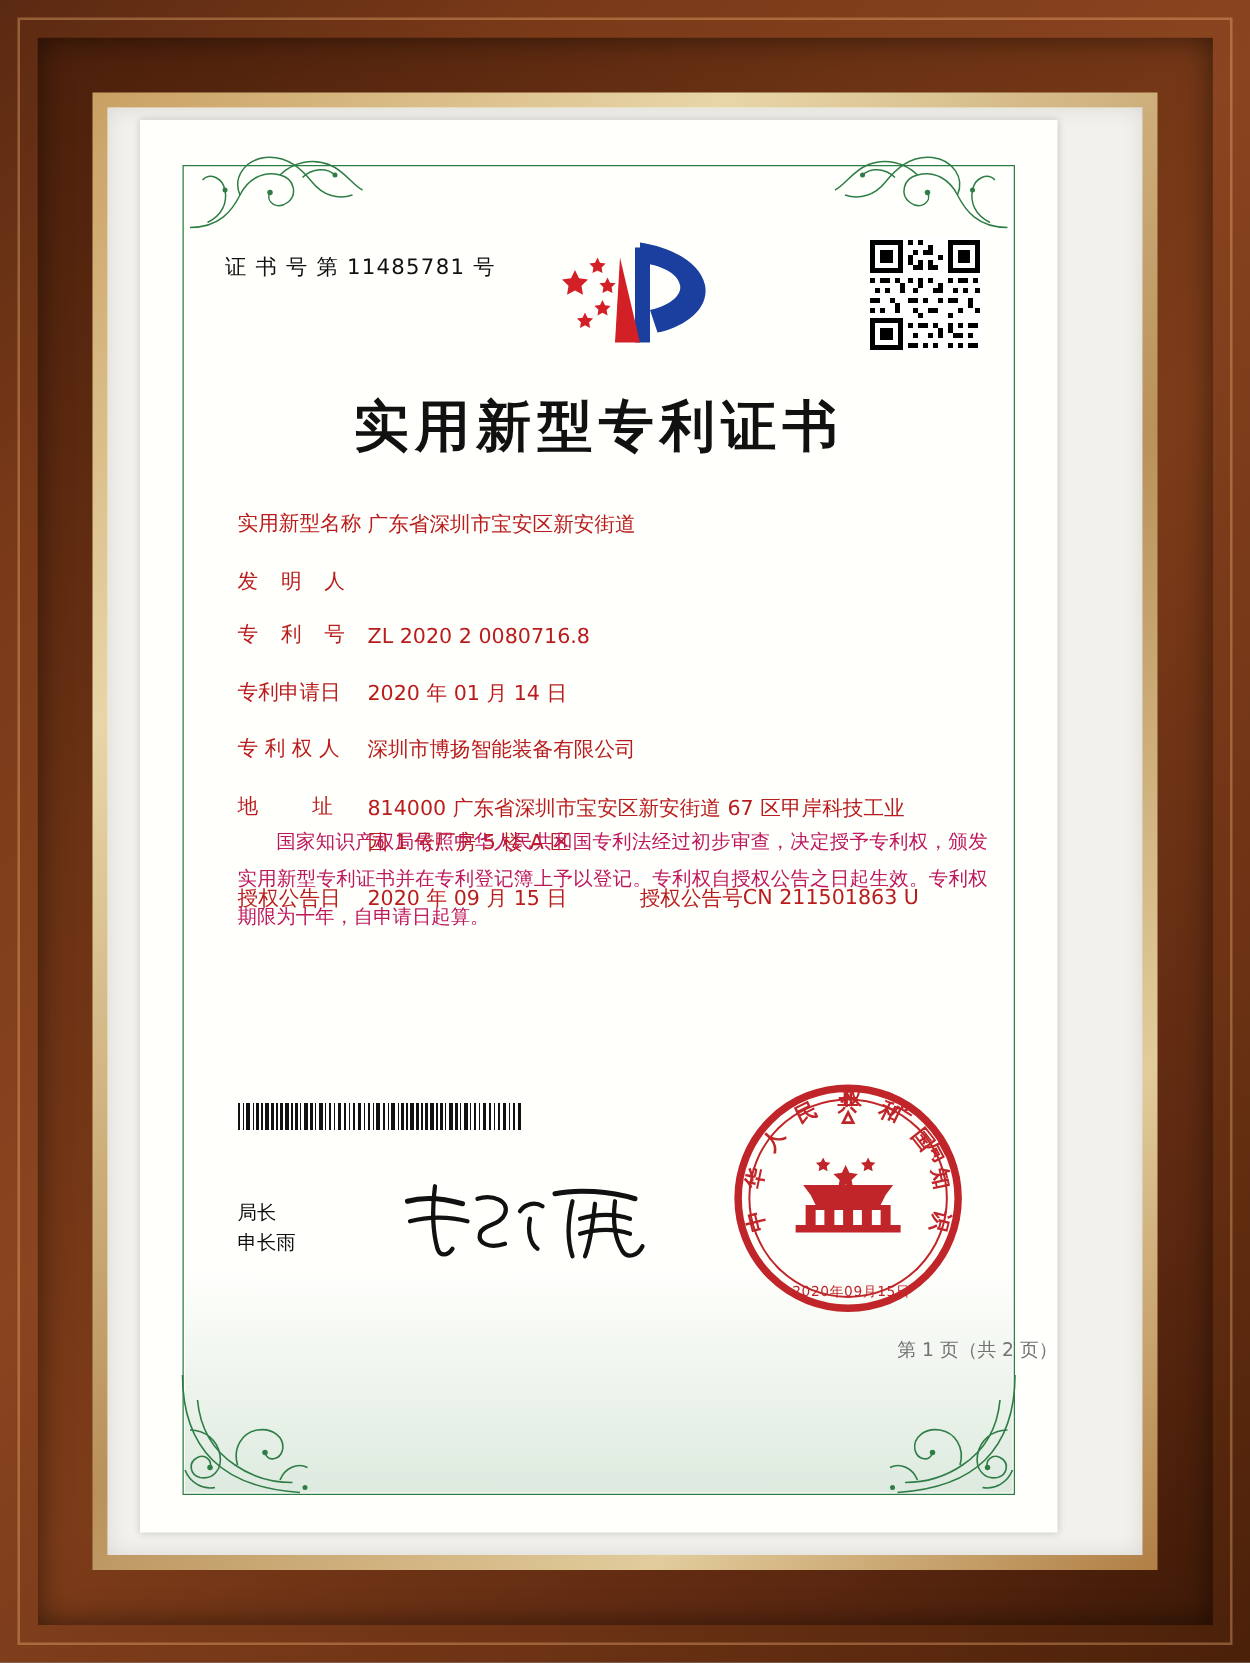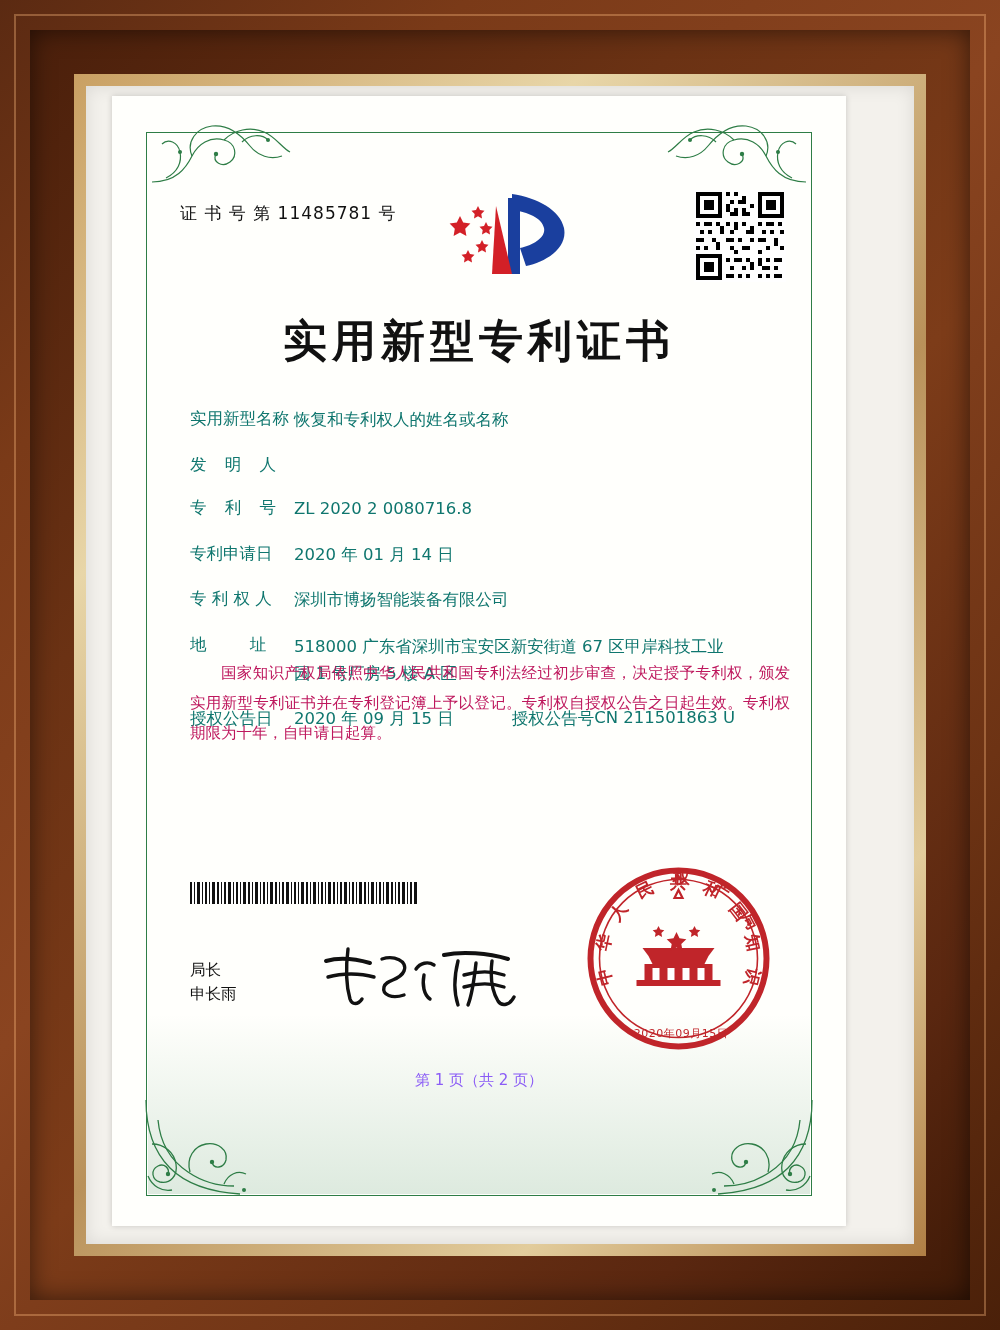--- a/index.html
+++ b/index.html
@@ -67,21 +67,21 @@
   .qr{position:absolute;right:60px;top:94px;width:92px;height:92px;}
   .qr svg{display:block}
 
   .title{
     position:absolute;left:0;right:0;top:216px;text-align:center;
     font-size:44px;font-weight:bold;letter-spacing:5px;color:#111;
     font-family:"DejaVu Sans","Liberation Sans",sans-serif;
   }
 
   .fields{position:absolute;left:78px;top:312px;right:54px;}
-  .row{display:flex;align-items:flex-start;margin-bottom:21px;font-size:16.5px;color:#0f766e;
+  .row{display:flex;align-items:flex-start;margin-bottom:21px;font-size:16.5px;color:#b91c1c;
        font-family:"DejaVu Sans","Liberation Sans",sans-serif;}
   .lab{width:104px;flex:0 0 104px;letter-spacing:0px;white-space:nowrap;}
   .lab.sp1{letter-spacing:6.5px;}
   .lab.sp3{letter-spacing:19px;}
   .val{flex:1;line-height:1.5;}
   .row.double .val{line-height:1.62;}
   .inline-right{margin-left:58px;}
   .row.two{justify-content:flex-start;}
 
   .para{
@@ -99,22 +99,22 @@
     font-family:"DejaVu Sans","Liberation Sans",sans-serif;
   }
   .director{
     position:absolute;left:78px;top:862px;font-size:15.5px;line-height:1.55;color:#111;
     font-family:"DejaVu Sans","Liberation Sans",sans-serif;
   }
   .signature{
     position:absolute;left:200px;top:845px;width:240px;height:70px;color:#111;
   }
   .pagefoot{
-    position:absolute;left:0;right:0;top:975px;text-align:center;
-    font-size:15px;color:#8b5cf6;
+    position:absolute;left:0;right:0;top:975px;text-align:right;
+    font-size:15px;color:#737373;
     font-family:"DejaVu Sans","Liberation Sans",sans-serif;
   }
   .gradient-bottom{
     position:absolute;left:36px;right:36px;bottom:32px;height:180px;
     background:linear-gradient(to top,rgba(46,125,70,.16),rgba(46,125,70,0));
     pointer-events:none;
   }
 </style>
 </head>
 <body>
@@ -277,41 +277,41 @@
               <rect x="40" y="42" width="4" height="2"></rect>
           </g>
         </svg>
       </div>
 
       <div class="title">实用新型专利证书</div>
 
       <div class="fields">
         <div class="row">
           <div class="lab">实用新型名称</div>
-          <div class="val">恢复和专利权人的姓名或名称</div>
+          <div class="val">广东省深圳市宝安区新安街道</div>
         </div>
         <div class="row">
           <div class="lab sp1">发 明 人</div>
         </div>
         <div class="row">
           <div class="lab sp1">专 利 号</div>
           <div class="val">ZL 2020 2 0080716.8</div>
         </div>
         <div class="row">
           <div class="lab">专利申请日</div>
           <div class="val">2020 年 01 月 14 日</div>
         </div>
         <div class="row">
           <div class="lab">专 利 权 人</div>
           <div class="val">深圳市博扬智能装备有限公司</div>
         </div>
         <div class="row double">
           <div class="lab sp3">地 址</div>
           <div class="val">
-            <div>518000  广东省深圳市宝安区新安街道 67 区甲岸科技工业</div>
+            <div>814000  广东省深圳市宝安区新安街道 67 区甲岸科技工业</div>
             <div>园 1 号厂房 5 楼 A 区</div>
           </div>
         </div>
         <div class="row two">
           <div class="lab">授权公告日</div>
           <div>2020 年 09 月 15 日</div>
           <div class="inline-right">授权公告号</div>
           <div style="">CN 211501863 U</div>
         </div>
       </div>

